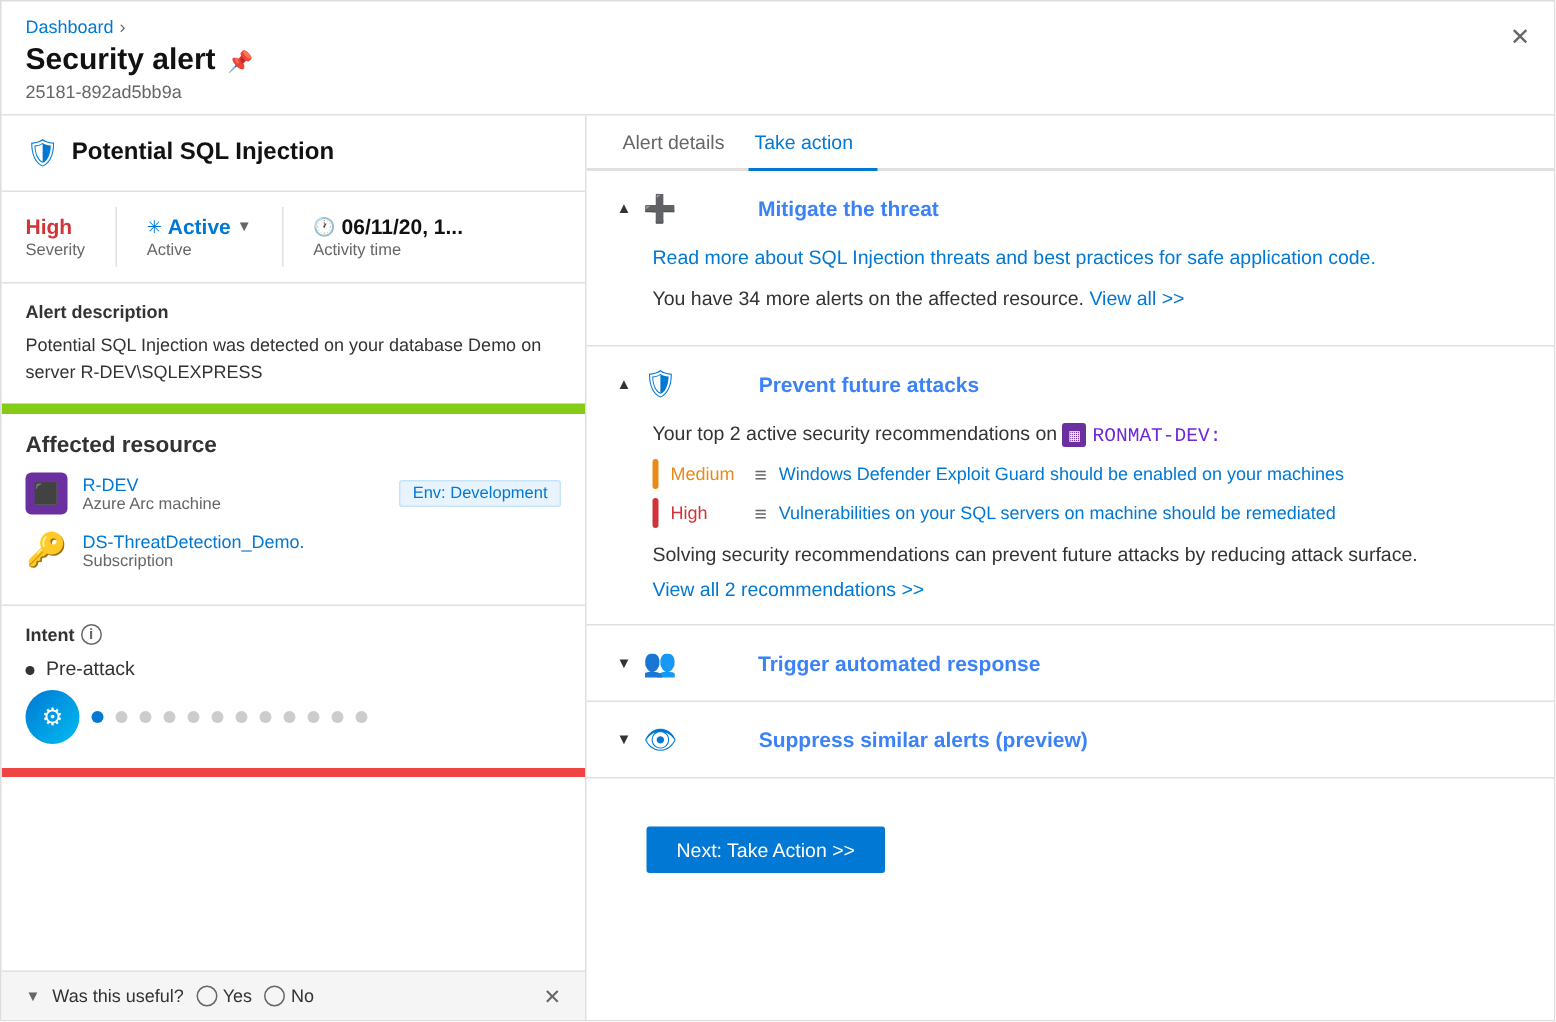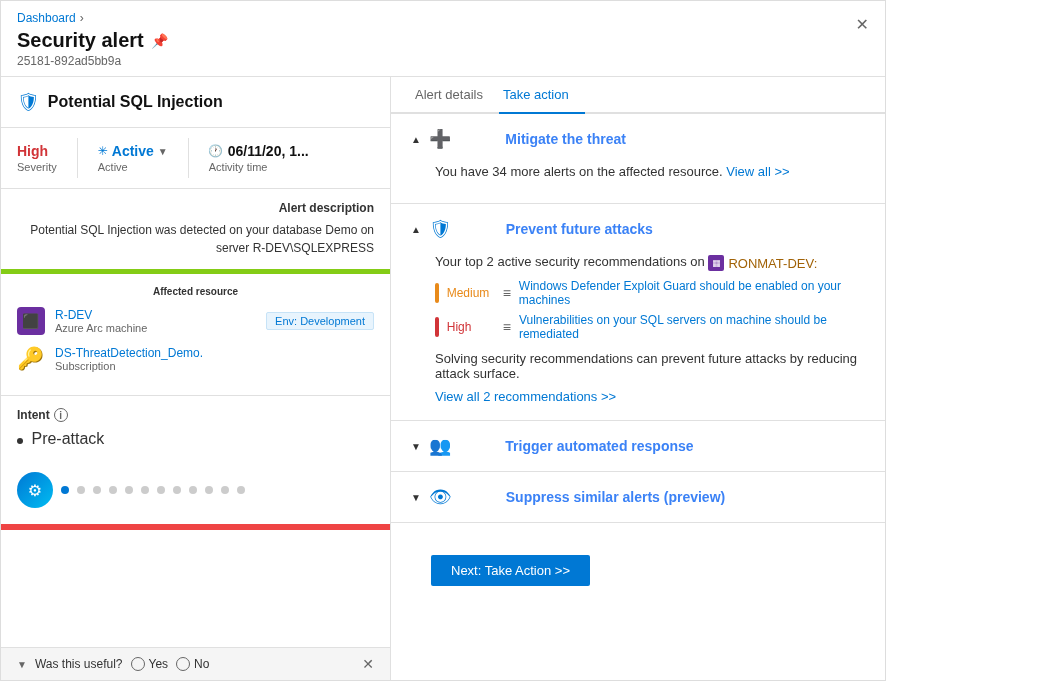--- a/index.html
+++ b/index.html
@@ -1,17 +1,17 @@
 <!DOCTYPE html>
 <html><head>
   <meta charset="utf-8">
   <style>
     * { box-sizing: border-box; margin: 0; padding: 0; }
     body { font-family: 'Segoe UI', Arial, sans-serif; font-size: 13px; color: #333; background: #fff; }
-    .container { display: flex; flex-direction: column; width: 886px; height: 681px; border: 1px solid #ddd; background: #fff; }
+    .container { display: flex; flex-direction: column; width: 1037px; height: 681px; border: 1px solid #ddd; background: #fff; }
     .header { padding: 10px 16px 0 16px; border-bottom: 1px solid #e0e0e0; }
     .breadcrumb { color: #0078d4; font-size: 12px; cursor: pointer; display: flex; align-items: center; gap: 4px; margin-bottom: 4px; }
     .breadcrumb-chevron { color: #666; }
     .title-row { display: flex; align-items: center; gap: 8px; margin-bottom: 2px; }
     .title-text { font-size: 20px; font-weight: 600; color: #111; }
     .pin-icon { color: #666; font-size: 14px; cursor: pointer; }
     .subtitle { font-size: 12px; color: #666; margin-bottom: 8px; }
     .close-btn { position: absolute; top: 14px; right: 16px; font-size: 16px; cursor: pointer; color: #666; background: none; border: none; }
     .main-content { display: flex; flex: 1; overflow: hidden; }
     .left-panel { width: 390px; min-width: 390px; border-right: 1px solid #e0e0e0; display: flex; flex-direction: column; overflow-y: auto; padding: 0; }
@@ -22,35 +22,35 @@
     .meta-item { display: flex; flex-direction: column; gap: 2px; }
     .meta-item-with-chevron { display: flex; align-items: center; gap: 4px; }
     .meta-value { font-size: 14px; font-weight: 600; color: #111; }
     .meta-value.high { color: #d13438; }
     .meta-value.active { color: #0078d4; display: flex; align-items: center; gap: 4px; }
     .meta-label { font-size: 11px; color: #666; }
     .meta-divider { width: 1px; height: 40px; background: #e0e0e0; }
     .chevron-down { font-size: 10px; color: #666; cursor: pointer; }
     .spinner-icon { color: #0078d4; font-size: 12px; }
     .clock-icon { color: #0078d4; font-size: 12px; }
-    .section { padding: 12px 16px; border-bottom: 5px solid #84cc16; text-align: right; }
+    .section { padding: 12px 16px; border-bottom: 7px solid #84cc16; }
     .section-title { font-size: 12px; font-weight: 600; color: #333; margin-bottom: 6px; }
     .section-text { font-size: 12px; color: #333; line-height: 1.5; }
     .affected-section { padding: 12px 16px; border-bottom: 1px solid #e0e0e0; }
-    .affected-title { font-size: 10px; font-weight: 600; color: #333; margin-bottom: 10px; text-align: center; }
+    .affected-title { font-size: 15px; font-weight: 600; color: #333; margin-bottom: 10px; }
     .resource-item { display: flex; align-items: center; gap: 10px; margin-bottom: 10px; }
     .resource-icon { width: 28px; height: 28px; display: flex; align-items: center; justify-content: center; }
     .arc-icon { width: 28px; height: 28px; background: #6b2fa0; border-radius: 4px; display: flex; align-items: center; justify-content: center; color: white; font-size: 14px; }
     .resource-name { color: #0078d4; font-size: 12px; font-weight: 500; cursor: pointer; }
     .resource-type { font-size: 11px; color: #666; }
     .env-badge { background: #e8f4fd; border: 1px solid #c7e3f7; color: #0078d4; font-size: 11px; padding: 2px 8px; border-radius: 2px; margin-left: auto; }
     .intent-section { padding: 12px 16px; border-bottom: 6px solid #ef4444; }
     .intent-title { font-size: 12px; font-weight: 600; color: #333; display: flex; align-items: center; gap: 4px; margin-bottom: 8px; }
     .info-icon { width: 14px; height: 14px; border-radius: 50%; border: 1px solid #666; display: inline-flex; align-items: center; justify-content: center; font-size: 10px; color: #666; cursor: pointer; }
-    .intent-label { font-size: 16px; color: #333; margin-bottom: 20px; }
+    .intent-label { font-size: 13px; color: #333; margin-bottom: 3px; }
     .intent-dot { display: inline-block; width: 6px; height: 6px; border-radius: 50%; background: #333; margin-right: 4px; }
     .progress-dots { display: flex; align-items: center; gap: 8px; padding: 4px 0; }
     .progress-icon { width: 36px; height: 36px; border-radius: 50%; background: linear-gradient(135deg, #0078d4, #00bcf2); display: flex; align-items: center; justify-content: center; color: white; font-size: 16px; }
     .dot { width: 8px; height: 8px; border-radius: 50%; background: #ccc; }
     .dot.active { background: #0078d4; }
     .feedback-bar { padding: 8px 16px; background: #f5f5f5; border-top: 1px solid #e0e0e0; display: flex; align-items: center; gap: 8px; margin-top: auto; }
     .feedback-chevron { font-size: 10px; color: #666; cursor: pointer; }
     .feedback-text { font-size: 12px; color: #333; font-weight: 500; }
     .radio-option { display: flex; align-items: center; gap: 4px; font-size: 12px; cursor: pointer; }
     .radio-circle { width: 14px; height: 14px; border-radius: 50%; border: 1.5px solid #666; display: flex; align-items: center; justify-content: center; }
@@ -74,21 +74,21 @@
     .severity-bar { width: 4px; height: 20px; border-radius: 2px; }
     .severity-bar.medium { background: #e88a1a; }
     .severity-bar.high { background: #d13438; }
     .severity-label { font-size: 12px; color: #333; min-width: 48px; }
     .severity-label.medium { color: #e88a1a; }
     .severity-label.high { color: #d13438; }
     .list-icon { color: #666; font-size: 14px; }
     .rec-link { color: #0078d4; font-size: 12px; cursor: pointer; }
     .resource-with-icon { display: flex; align-items: center; gap: 6px; }
     .small-grid-icon { width: 16px; height: 16px; background: #6b2fa0; border-radius: 2px; display: flex; align-items: center; justify-content: center; color: white; font-size: 9px; }
-    .resource-link { color: #a16207; font-size: 13px; font-weight: 500; cursor: pointer; }
+    .resource-link { color: #6d28d9; font-size: 13px; font-weight: 500; cursor: pointer; font-family: Liberation Mono, monospace; }
     .next-btn { background: #0078d4; color: white; border: none; padding: 8px 20px; font-size: 13px; font-weight: 500; cursor: pointer; border-radius: 2px; margin: 16px 20px; text-align: center; }
     .header-wrapper { position: relative; }
   </style>
 </head>
 <body>
 
 <div class="container">
 
   <div class="header header-wrapper">
     <div class="breadcrumb">
@@ -212,20 +212,23 @@
 
       <div class="right-content">
 
         <div class="accordion-item">
           <div class="accordion-header">
             <span class="accordion-chevron">▲</span>
             <span style="color:#0078d4; font-size:18px;">➕</span>
             <span class="accordion-title">Mitigate the threat</span>
           </div>
           <div class="accordion-body">
+            <div style="margin-bottom:12px;">
+              <a class="link-text">Read more about SQL Injection threats and best practices for safe application code.</a>
+            </div>
             <div class="body-text">
               <span>You have 34 more alerts on the affected resource.</span>
               <span> </span>
               <a class="link-text">View all &gt;&gt;</a>
             </div>
           </div>
         </div>
 
         <div class="accordion-item">
           <div class="accordion-header">

